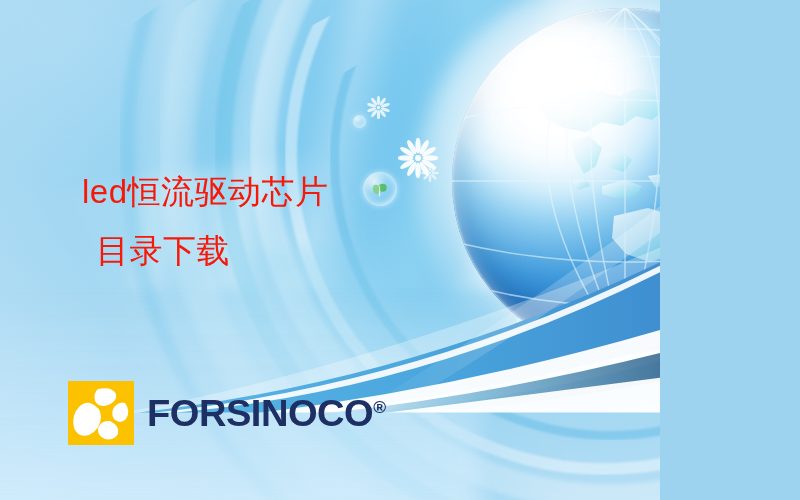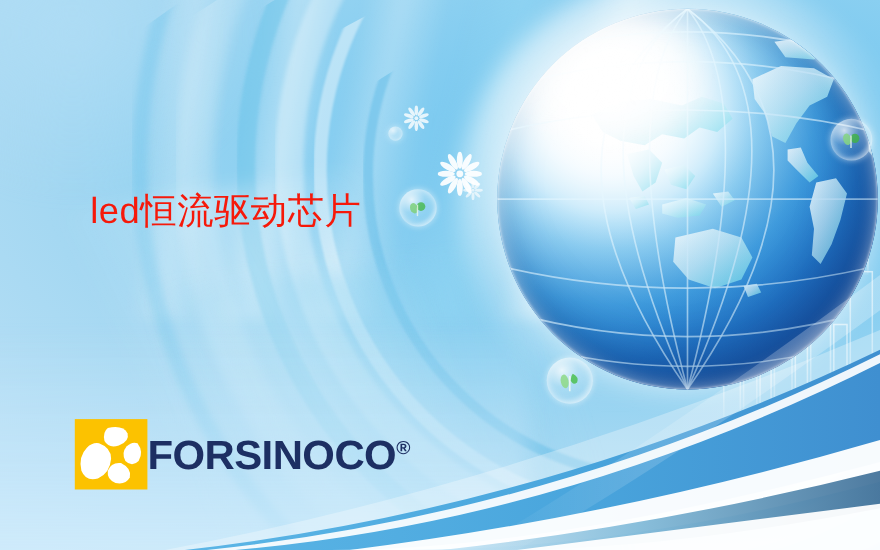--- a/index.html
+++ b/index.html
@@ -4,21 +4,21 @@
 <style>
   * { margin:0; padding:0; box-sizing:border-box; }
   html,body { width:800px; height:500px; overflow:hidden; }
   body {
     font-family:"Liberation Sans", sans-serif;
     background:#9ed3f0;
   }
 
   #stage {
     position:relative;
-    width:800px; height:500px;
+    width:660px; height:500px;
     overflow:hidden;
     background:
       linear-gradient(170deg,#a8d8f3 0%,#9ed3f0 30%,#a9dbf4 60%,#bfe4f8 85%,#cfeafb 100%);
   }
 
   
   .bg-layer { position:absolute; pointer-events:none; }
 
   #bg-base {
     inset:0;
@@ -173,21 +173,21 @@
     line-height:1.78;
     letter-spacing:.5px;
     white-space:nowrap;
   }
   #headline-line-2 { padding-left:14px; }
 
   
   #logo {
     position:absolute;
     left:68px; top:381px;
-    display:flex; align-items:center; 
+    display:flex; align-items:center; gap:13px;
   }
   #logo-mark {
     width:66px; height:64px;
     background:#fcc200;
     position:relative;
     flex:0 0 auto;
   }
   #logo-mark svg { position:absolute; inset:0; width:100%; height:100%; }
   #logo-text { display:flex; flex-direction:column; line-height:1; }
   #logo-wordmark {
@@ -479,20 +479,21 @@
 
     <path d="M402 500 Q600 478 800 428 L800 462 Q604 500 452 500 Z" fill="url(#bandDark)" fill-opacity="0.92"></path>
 
     <path d="M470 500 L800 458 L800 500 Z" fill="#ffffff" fill-opacity="0.95"></path>
 
     <path d="M430 500 Q600 400 800 250 L800 282 Q606 424 470 500 Z" fill="url(#bandFadeTop)" fill-opacity="0.28"></path>
   </svg>
 
   <div id="headline">
     <div id="headline-line-1">led恒流驱动芯片</div>
+    <div id="headline-line-2">目录下载</div>
   </div>
 
   <div id="logo">
     <div id="logo-mark">
       <svg viewBox="0 0 66 64">
         <g fill="#ffffff">
 
           <path d="M30 8 Q44 5 48 13 Q50 20 40 24 Q31 27 27 20 Q25 12 30 8 Z"></path>
 
           <path d="M57 22 Q63 30 58 38 Q52 44 46 38 Q42 31 47 25 Q52 20 57 22 Z"></path>

